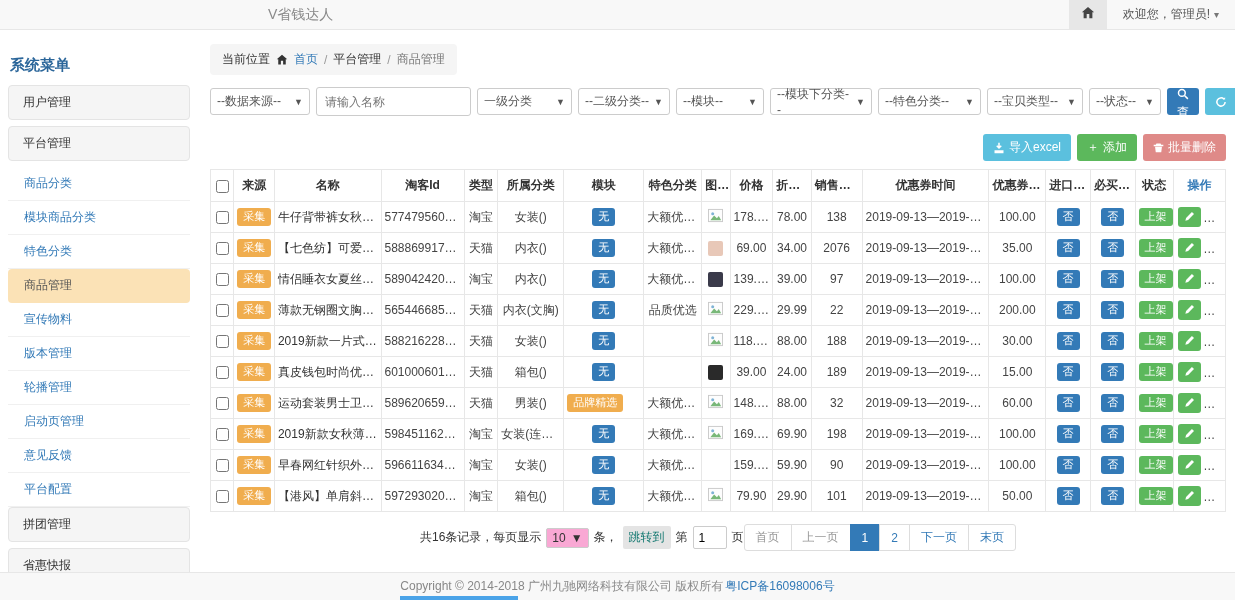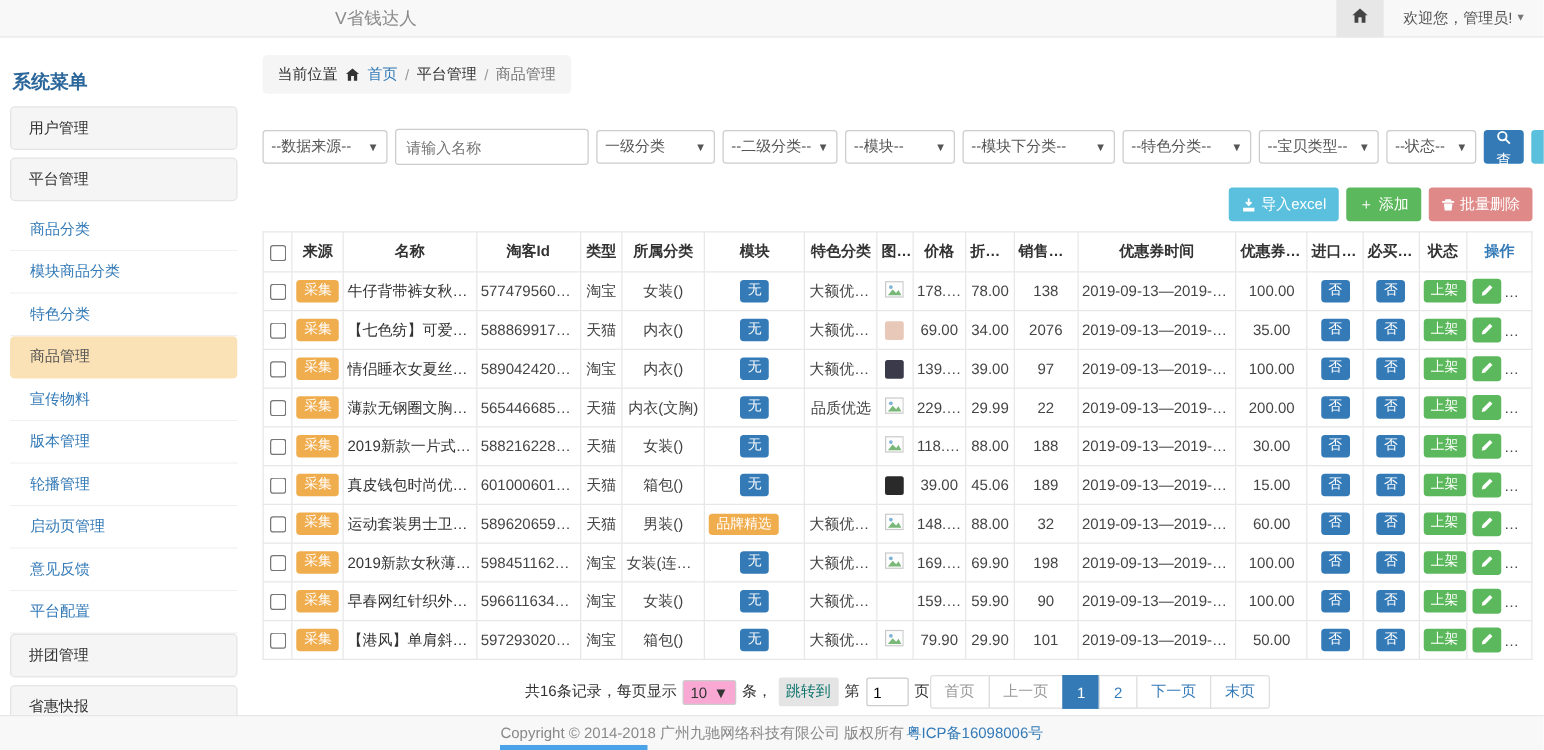--- a/index.html
+++ b/index.html
@@ -28,21 +28,21 @@
   .menu-link.active { background:#fbe2b6; border-radius:4px; color:#555; border-bottom-color:transparent; }
   
   .main { position:absolute; left:210px; top:44px; width:1016px; }
   .breadcrumb { display:inline-flex; align-items:center; gap:6px; background:#f5f5f5;
                 border-radius:4px; padding:7px 12px; margin-bottom:12px; color:#333; }
   .breadcrumb a { color:#337ab7; text-decoration:none; cursor:pointer; }
   .breadcrumb .sep { color:#999; }
   .breadcrumb .current { color:#777; }
   .bc-home-icon { color:#333; display:inline-flex; }
   
-  .filters { display:flex; align-items:center; gap:6px; margin-bottom:14px; flex-wrap:nowrap;margin-top:16px; }
+  .filters { display:flex; align-items:center; gap:6px; margin-bottom:14px; flex-wrap:nowrap; }
   .select-box { border:1px solid #ccc; border-radius:3px; background:#fff; color:#555;
                 height:27px; padding:0 6px; display:inline-flex; align-items:center;
                 justify-content:space-between; gap:4px; cursor:pointer; flex:0 0 auto; }
   .select-box .sb-caret { font-size:9px; color:#555; }
   .text-input { border:1px solid #ccc; border-radius:3px; height:29px; padding:0 8px;
                 color:#555; font-size:12px; width:155px; font-family:inherit; }
   .btn { border:none; border-radius:3px; color:#fff; padding:0 10px; height:27px; font-size:12px;
          display:inline-flex; align-items:center; gap:4px; cursor:pointer; font-family:inherit; }
   .btn svg { display:block; }
   .btn-primary { background:#337ab7;flex-direction:column; }
@@ -162,21 +162,21 @@
         <span class="sb-caret">▼</span>
       </div>
       <div class="select-box" style="width: 92px;">
         <span>--二级分类--</span>
         <span class="sb-caret">▼</span>
       </div>
       <div class="select-box" style="width: 88px;">
         <span>--模块--</span>
         <span class="sb-caret">▼</span>
       </div>
-      <div class="select-box" style="width: 122px; align-items: center;">
+      <div class="select-box" style="width: 102px; align-items: center;">
         <span>--模块下分类--</span>
         <span class="sb-caret">▼</span>
       </div>
       <div class="select-box" style="width: 103px; justify-content: space-between;">
         <span>--特色分类--</span>
         <span class="sb-caret">▼</span>
       </div>
       <div class="select-box" style="width: 96px;">
         <span>--宝贝类型--</span>
         <span class="sb-caret">▼</span>
@@ -428,21 +428,21 @@
           <td><input type="checkbox" style=""></td>
           <td><span class="badge badge-orange">采集</span></td>
           <td class="name-cell">真皮钱包时尚优雅女士...</td>
           <td>601000601341</td>
           <td>天猫</td>
           <td>箱包()</td>
           <td class="module-cell"><span class="badge badge-blue">无</span></td>
           <td></td>
           <td><span class="thumb" style="background: rgb(42, 42, 42);"></span></td>
           <td>39.00</td>
-          <td>45.06</td>
+          <td>24.00</td>
           <td>189</td>
           <td>2019-09-13—2019-09-20</td>
           <td>15.00</td>
           <td><span class="badge badge-blue">否</span></td>
           <td><span class="badge badge-blue">否</span></td>
           <td><span class="badge badge-green">上架</span></td>
           <td><button class="icon-btn edit">
               <span><svg width="11" height="11" viewBox="0 0 16 16" fill="#fff">
                   <path d="M11.5 1.5l3 3-8.5 8.5-4 1 1-4z"></path>
                 </svg></span>

